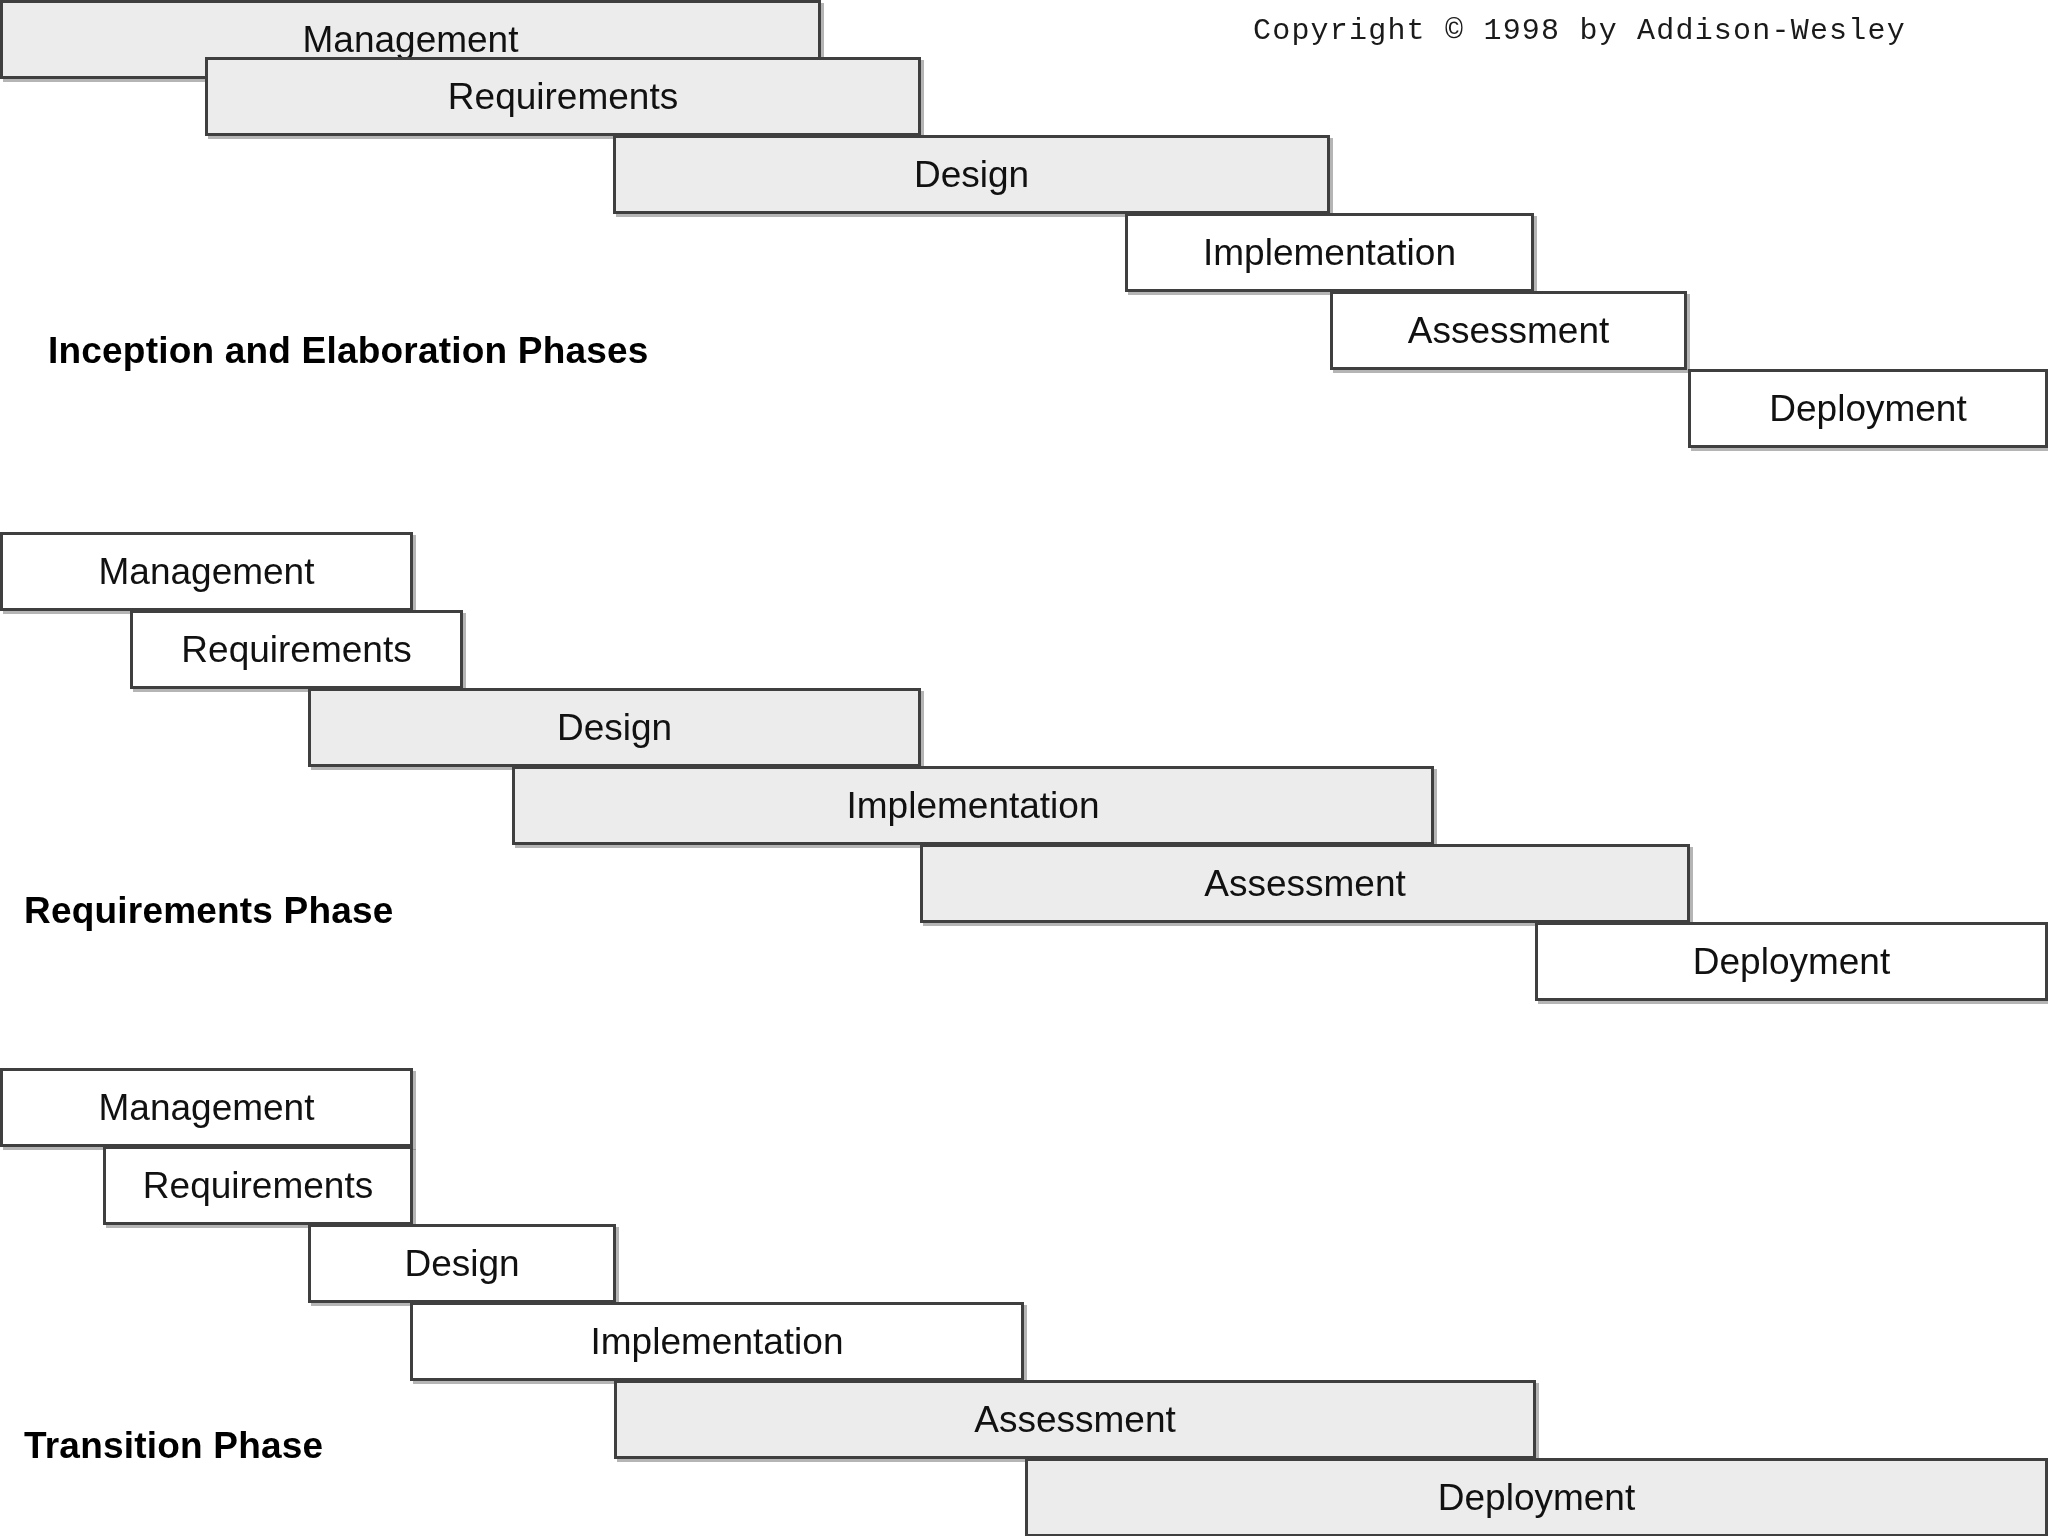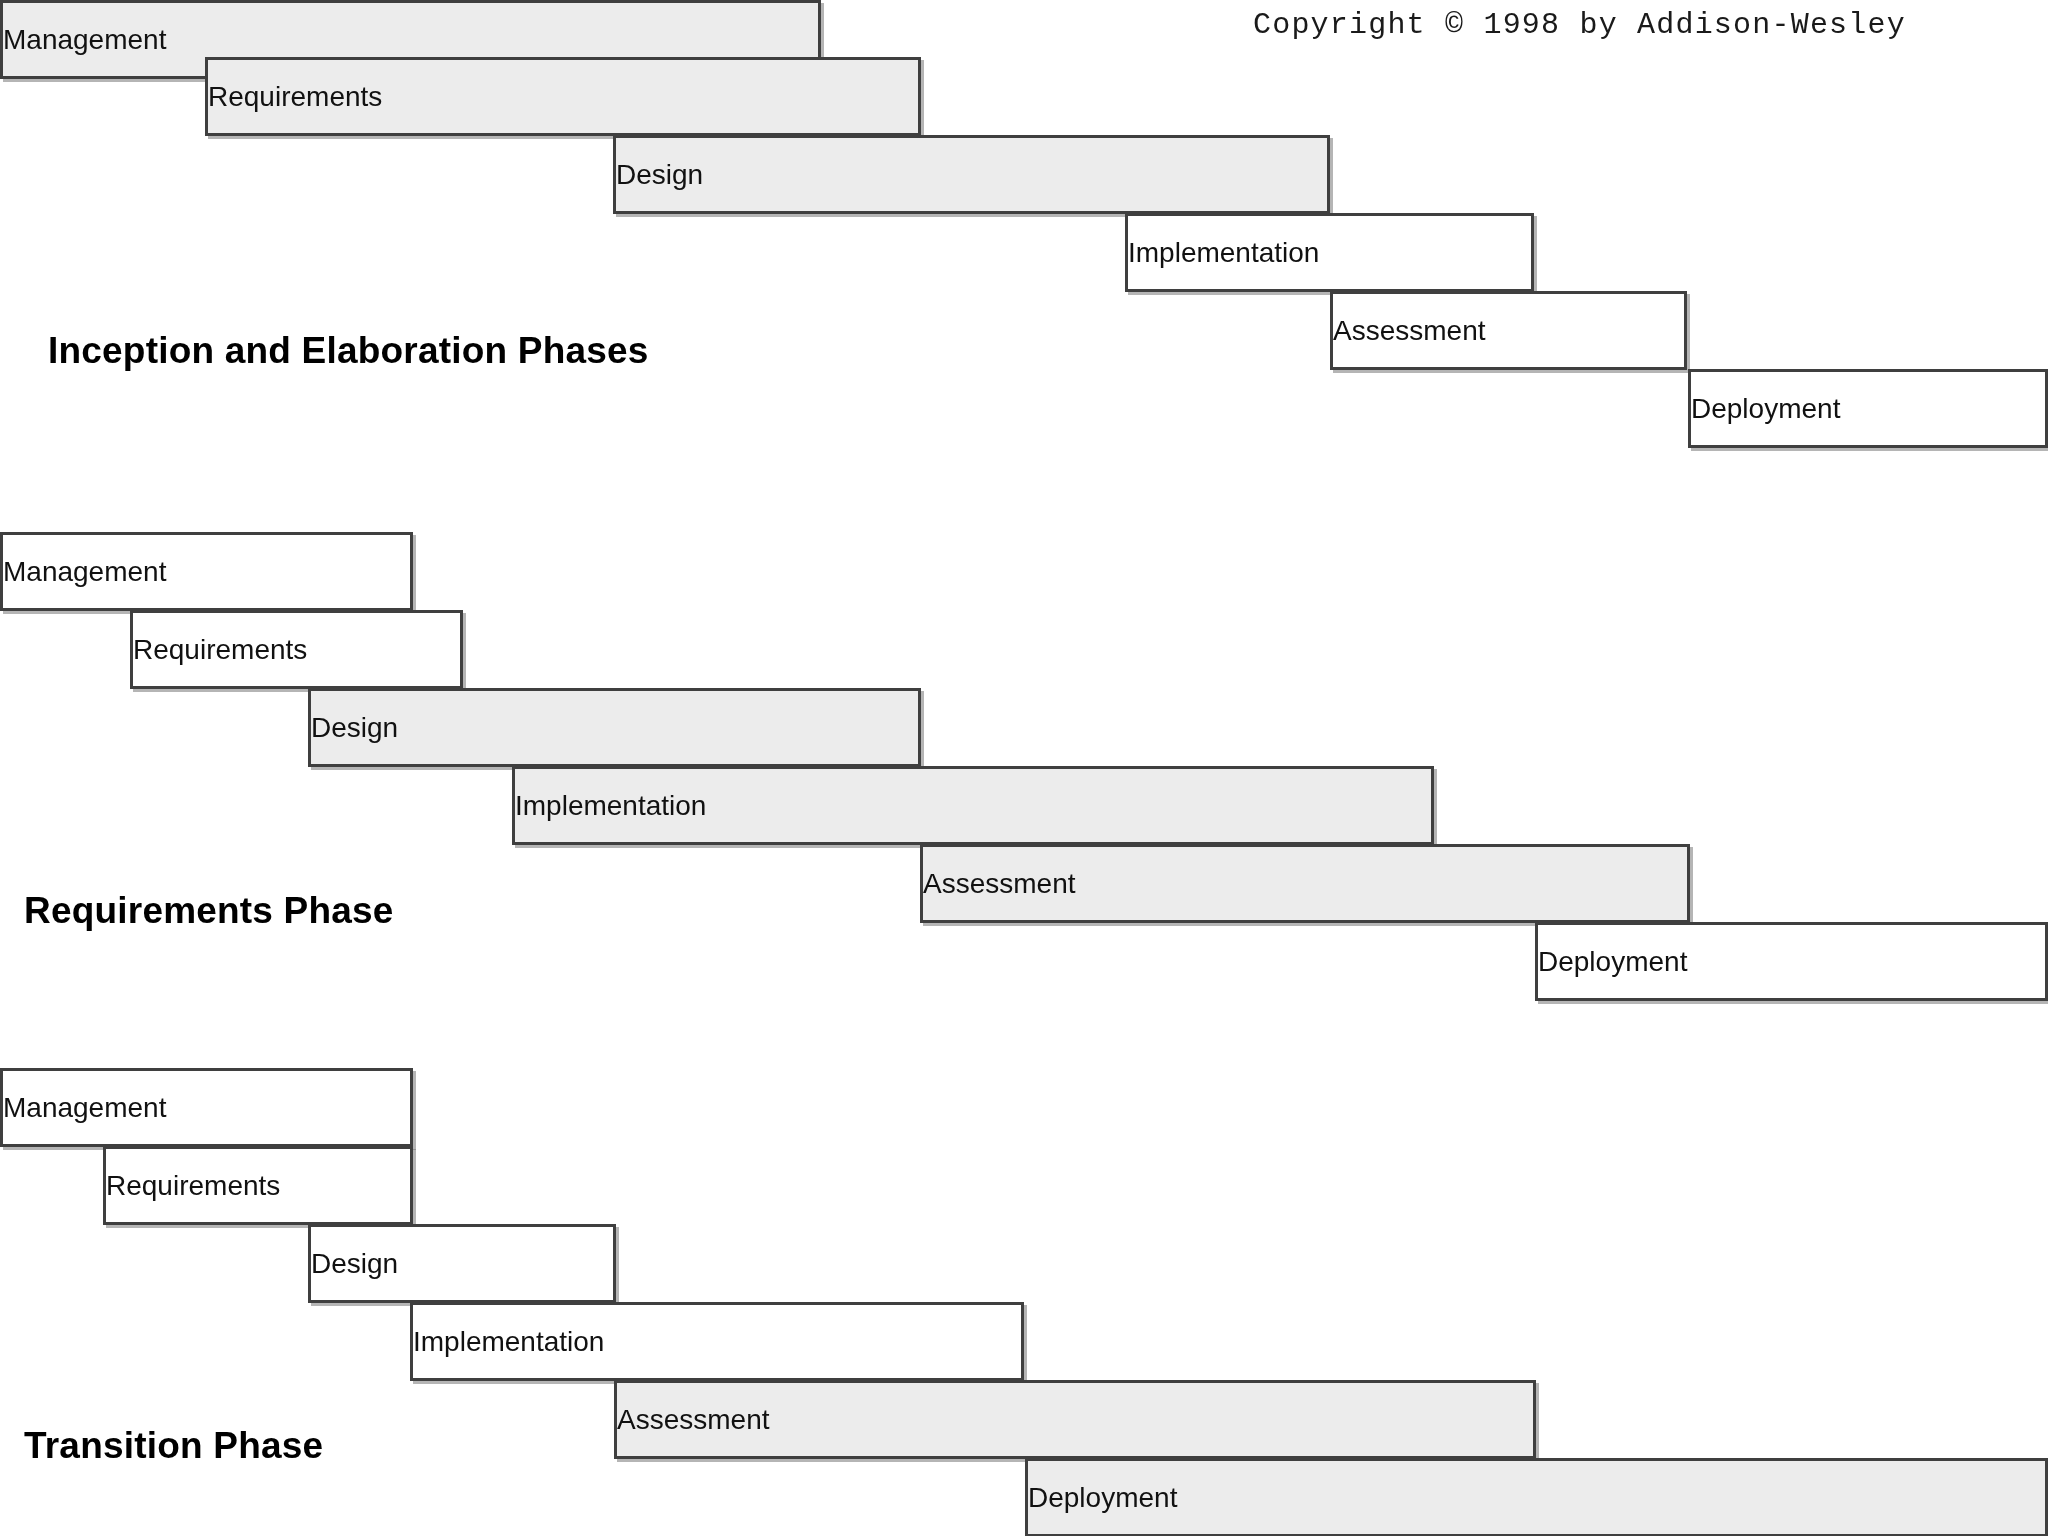--- a/index.html
+++ b/index.html
@@ -35,37 +35,37 @@
     color: #000000;
     white-space: nowrap;
     letter-spacing: 0.2px;
   }
   .act-box {
     position: absolute;
     box-sizing: border-box;
     border: 3px solid #3f3f3f;
     display: flex;
     align-items: center;
-    justify-content: flex-start;
-    font-size: 28px;
+    justify-content: center;
+    font-size: 37px;
     color: #111111;
     box-shadow: 3px 3px 0 rgba(120,120,120,0.55);
   }
   .act-box.fill-gray { background: #ececec; }
   .act-box.fill-white { background: #ffffff; }
   .act-label {
     pointer-events: none;
     white-space: nowrap;
   }
 </style>
 </head>
 <body>
 
 <div id="stage">
-  <div class="copyright" style="left:1253px; top:8px;">Copyright © 1998 by Addison-Wesley</div>
+  <div class="copyright" style="left:1253px; top:14px;">Copyright © 1998 by Addison-Wesley</div>
 <div class="act-box fill-gray" style="left: 0px; top: 0px; width: 821px; height: 79px; z-index: 10;">
       <span class="act-label">Management</span>
     </div>
     <div class="act-box fill-gray" style="left: 205px; top: 57px; width: 716px; height: 79px; z-index: 11;">
       <span class="act-label">Requirements</span>
     </div>
     <div class="act-box fill-gray" style="left: 613px; top: 135px; width: 717px; height: 79px; z-index: 12;">
       <span class="act-label">Design</span>
     </div>
     <div class="act-box fill-white" style="left: 1125px; top: 213px; width: 409px; height: 79px; z-index: 13;">

